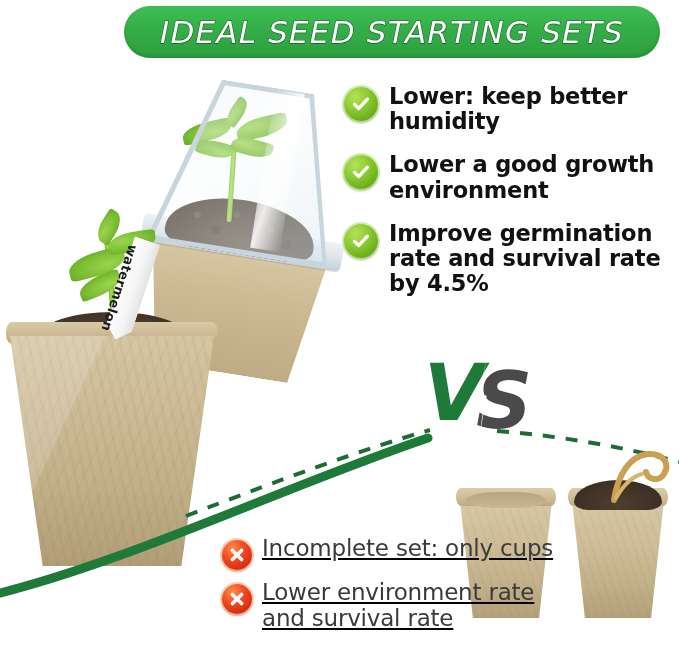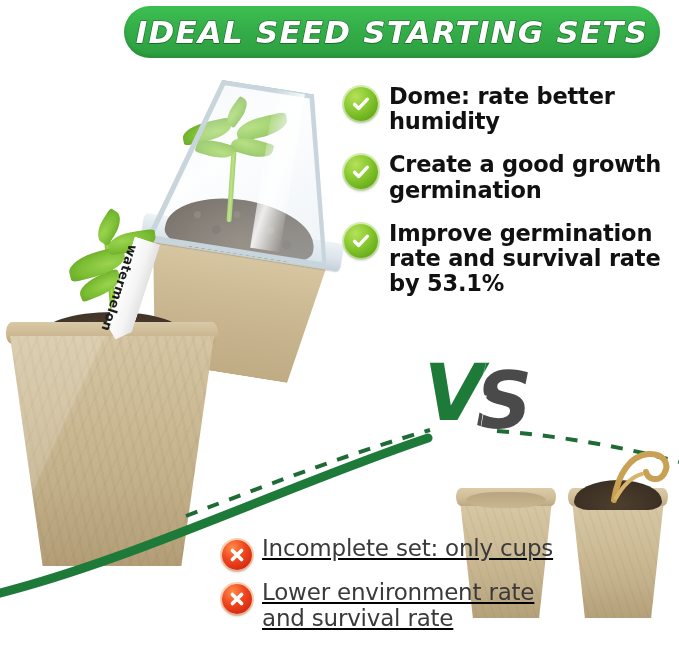--- a/index.html
+++ b/index.html
@@ -7,21 +7,21 @@
        font-family:"DejaVu Sans","Liberation Sans",sans-serif;}
 
   #stage{position:absolute;inset:0;width:679px;height:672px;background:#fff;overflow:hidden;}
 
   
   .banner{position:absolute;left:124px;top:6px;width:536px;height:52px;
           border-radius:26px;
           background:linear-gradient(180deg,#3dbf52 0%,#34ae48 45%,#2c9f3f 100%);
           box-shadow:inset 0 -2px 4px rgba(0,0,0,.12);
           display:flex;align-items:center;justify-content:center;}
-  .banner-text{font-size:31px;font-weight:bold;font-style:italic;color:#ffffff;
+  .banner-text{font-size:31px;font-weight:normal;font-style:italic;color:#ffffff;
                letter-spacing:1.2px;line-height:1;white-space:nowrap;
                -webkit-text-stroke:1.2px #16682a;
                paint-order:stroke fill;
                text-shadow:0 1px 0 rgba(0,0,0,.18);}
 
   
   .dome{position:absolute;left:146px;top:84px;width:182px;height:170px;
         background:linear-gradient(135deg,rgba(232,240,245,.55) 0%,rgba(248,251,252,.30) 40%,rgba(222,233,240,.55) 100%);
         -webkit-clip-path:polygon(27% 0%,78% 0%,100% 100%,0% 100%);
         clip-path:polygon(27% 0%,78% 0%,100% 100%,0% 100%);
@@ -192,39 +192,39 @@
   </div>
 
   <div class="pros">
 
     <div class="pro-row">
       <span class="check-icon">
         <svg width="20" height="20" viewBox="0 0 20 20" aria-hidden="true">
           <path d="M3.6 10.4 L7.8 14.4 L16.4 5.2" fill="none" stroke="#ffffff" stroke-width="3.4" stroke-linecap="round" stroke-linejoin="round"></path>
         </svg>
       </span>
-      <span class="pro-text">Dome: rate better humidity</span>
+      <span class="pro-text">Lower: keep better humidity</span>
     </div>
 
     <div class="pro-row">
       <span class="check-icon">
         <svg width="20" height="20" viewBox="0 0 20 20" aria-hidden="true">
           <path d="M3.6 10.4 L7.8 14.4 L16.4 5.2" fill="none" stroke="#ffffff" stroke-width="3.4" stroke-linecap="round" stroke-linejoin="round"></path>
         </svg>
       </span>
-      <span class="pro-text">Create a good growth germination</span>
+      <span class="pro-text">Lower a good growth environment</span>
     </div>
 
     <div class="pro-row">
       <span class="check-icon">
         <svg width="20" height="20" viewBox="0 0 20 20" aria-hidden="true">
           <path d="M3.6 10.4 L7.8 14.4 L16.4 5.2" fill="none" stroke="#ffffff" stroke-width="3.4" stroke-linecap="round" stroke-linejoin="round"></path>
         </svg>
       </span>
-      <span class="pro-text">Improve germination rate and survival rate by 53.1%</span>
+      <span class="pro-text">Improve germination rate and survival rate by 4.5%</span>
     </div>
 
   </div>
 
   <svg class="curve-svg" viewBox="0 0 679 342" preserveAspectRatio="none">
     <path d="M -20 268 C 120 236 280 158 428 108" fill="none" stroke="#1e7a38" stroke-width="9" stroke-linecap="round"></path>
     <path d="M 186 186 C 280 150 360 120 430 100" fill="none" stroke="#1e6b36" stroke-width="4" stroke-dasharray="12 11" stroke-linecap="butt"></path>
     <path d="M 497 101 C 560 106 620 116 679 132" fill="none" stroke="#1e6b36" stroke-width="4" stroke-dasharray="12 11" stroke-linecap="butt"></path>
   </svg>
 

